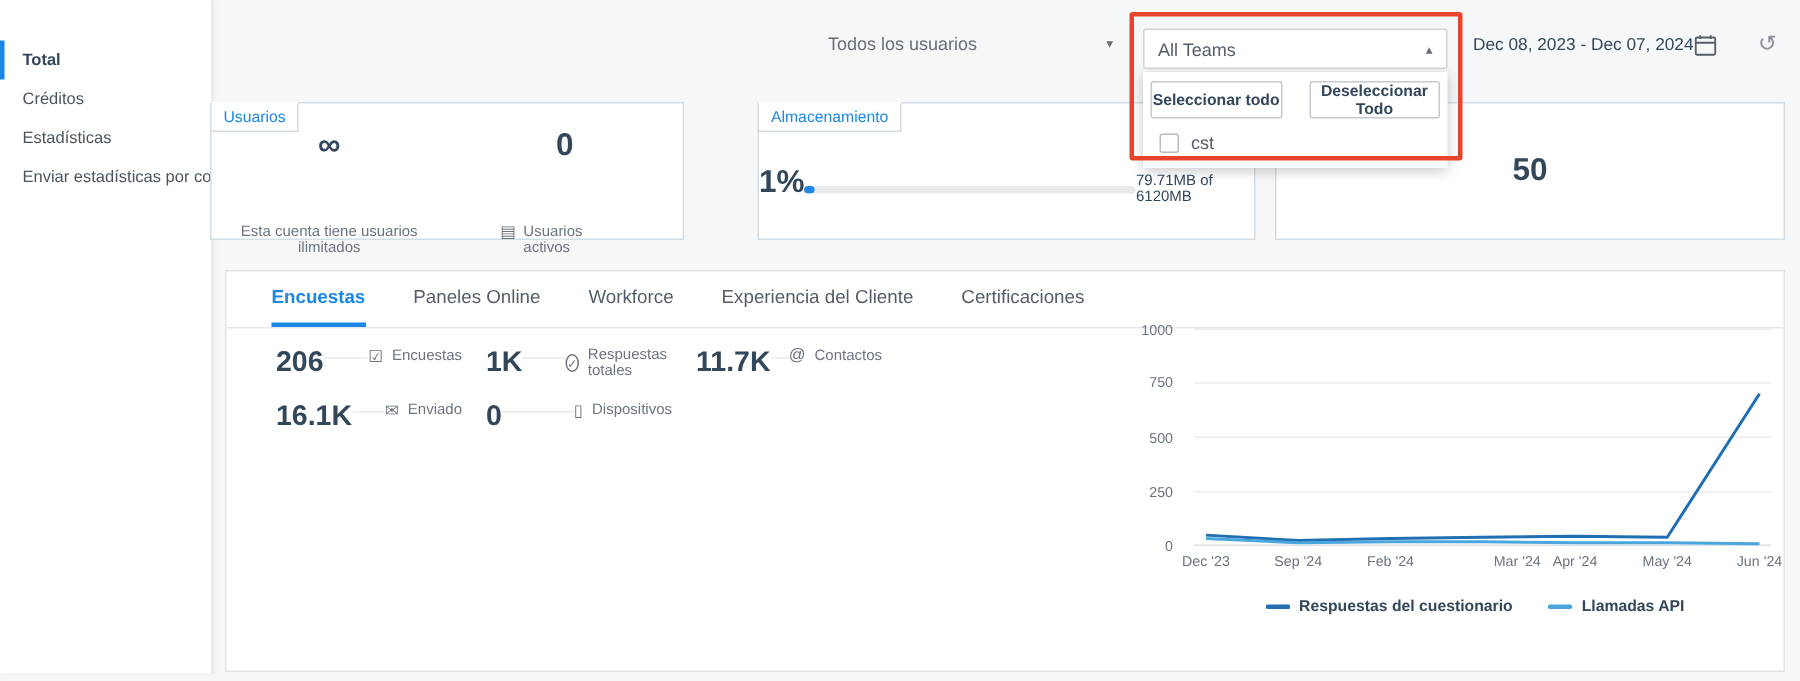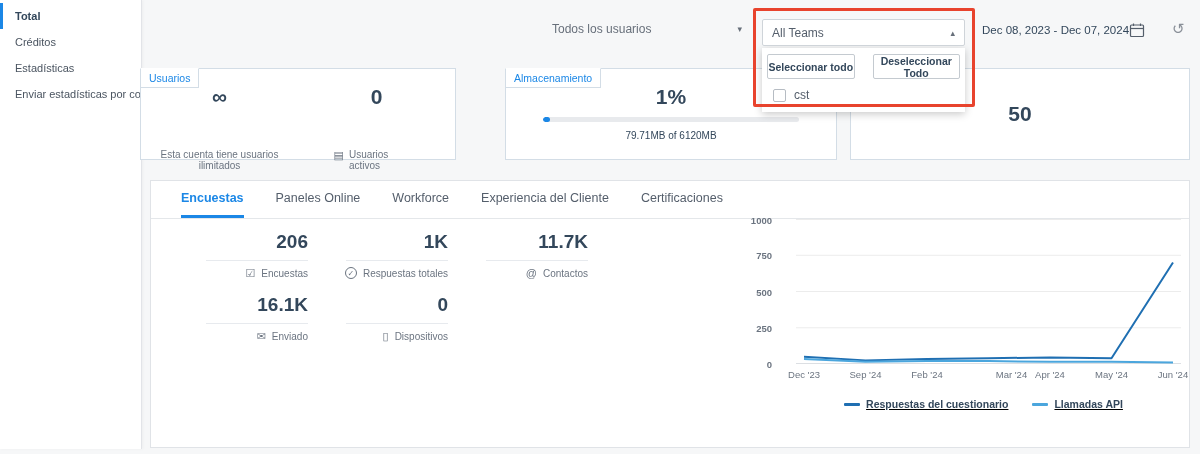--- a/index.html
+++ b/index.html
@@ -4,21 +4,21 @@
 <style>
   * { margin:0; padding:0; box-sizing:border-box; }
   body { background:#e9eaec; font-family:"Liberation Sans", sans-serif; }
   .screen{ position:relative; width:1200px; height:454px; background:#f6f7f8; overflow:hidden; }
 
   
   .sidebar{ position:absolute; left:0; top:0; width:142px; height:449px; background:#ffffff;
             border-right:1px solid #e2e4e8; box-shadow:1px 0 3px rgba(0,0,0,.04); padding-top:3px; }
   .side-item{ font-size:11px; color:#4a5460; padding:7px 10px 7px 12px; border-left:3px solid transparent;
               white-space:nowrap; overflow:hidden; cursor:pointer; }
-  .side-item.active{ border-left-color:#1b87e6; color:#33475b; font-weight:bold; }
+  .side-item.active{ border-left-color:#1b87e6; color:#33475b; font-weight:bold;margin-top:24px; }
 
   
   .users-dd{ position:absolute; left:552px; top:22px; width:190px; display:flex; justify-content:space-between;
              align-items:center; font-size:12px; color:#676f7a; cursor:pointer; }
   .caret{ font-size:9px; color:#676f7a; }
   .teams-dd{ position:absolute; left:762px; top:19px; width:203px; height:27px; background:#fff;
              border:1px solid #cfd4d9; border-radius:2px; display:flex; align-items:center;
              justify-content:space-between; padding:0 9px; font-size:12px; color:#545e6b; cursor:pointer; z-index:21; }
   .teams-menu{ position:absolute; left:762px; top:48px; width:203px; background:#fff; z-index:20;
                box-shadow:0 2px 8px rgba(0,0,0,.22); padding:6px 5px 0 5px; }
@@ -38,51 +38,51 @@
   .card{ position:absolute; top:68px; height:92px; background:#fff; border:1px solid #d3dde6; }
   .card-legend{ position:absolute; top:-1px; left:-1px; background:#fff; border:1px solid #d3dde6;
                 border-top-color:#fff0; font-size:10.5px; color:#1b87e6; padding:3px 8px; }
   .card-usuarios{ left:140px; width:316px; display:flex;justify-content:center; }
   .card-half{ flex:1; display:flex; flex-direction:column; align-items:center; justify-content:flex-start; padding-top:16px; }
   .big-num{ font-size:21px; font-weight:bold; color:#33475b; line-height:1.1; }
   .stat-divider{ width:82%; height:1px; background:#e7eaee; margin:7px 0 6px 0; }
   .small-label{ font-size:10px; color:#6b7480; text-align:center; max-width:200px;margin-top:28px; }
   .icon-label{ display:flex; gap:5px; align-items:flex-start; justify-content:center; max-width:86px; text-align:left; }
   .mini-icon{ font-size:11px; color:#6b7480; line-height:1.2; }
-  .card-alm{ left:505px; width:332px; display:flex; flex-direction:column; align-items:center; padding-top:16px; }
+  .card-alm{ left:505px; width:332px; display:flex; flex-direction:row; align-items:center; padding-top:16px; }
   .progress{ width:256px; height:5px; background:#e8eaed; border-radius:3px; margin-top:9px; overflow:hidden; }
   .progress-fill{ height:100%; background:#1b87e6; min-width:7px; border-radius:3px; }
   .usage{ margin-top:8px; font-size:10px; color:#33475b; }
   .card-third{ left:850px; width:340px; display:flex; align-items:center; justify-content:center; }
 
   
   .panel{ position:absolute; left:150px; top:180px; width:1040px; height:268px; background:#fff; border:1px solid #e0e3e7; }
   .tabs{ display:flex; gap:32px; padding:0 0 0 30px; border-bottom:1px solid #e4e7ea; height:38px; align-items:stretch; }
   .tab{ display:flex; align-items:center; font-size:12.5px; color:#545e6b; border-bottom:3px solid transparent; cursor:pointer; }
   .tab.active{ color:#1b87e6; border-bottom-color:#1b87e6; font-weight:bold; }
 
   .stats-grid{ position:absolute; left:25px; top:50px; display:grid; grid-template-columns:140px 140px 140px; row-gap:14px; }
-  .stat{ display:flex; flex-direction:column; align-items:flex-end; padding:0 8px; }
+  .stat{ display:flex; flex-direction:row; align-items:flex-start; padding:0 8px; }
   .stat-val{ font-size:19px; font-weight:bold; color:#33475b; }
   .stat-meta{ display:flex; gap:6px; align-items:center; font-size:10px; color:#6b7480; }
   .stat-glyph{ font-size:11px; color:#6b7480; }
   .glyph-circle{ display:inline-flex; width:12px; height:12px; border:1px solid #6b7480; border-radius:50%;
                  align-items:center; justify-content:center; font-size:8px; }
 
   
   .chart{ position:absolute; left:615px; top:38px; width:415px; }
   .chart-body{ display:flex; }
   .y-labels{ position:relative; width:30px; height:145px; }
-  .y-labels div{ position:absolute; right:24px; font-size:9.5px; color:#6b7480;font-weight:bold; }
+  .y-labels div{ position:absolute; right:14px; font-size:9.5px; color:#6b7480; }
   .plot{ width:385px; height:145px; }
   .gridline{ stroke:#ececec; stroke-width:1; }
   .gridline.zero{ stroke:#dcdfe3; }
   .x-labels{ position:relative; margin-left:30px; width:385px; height:16px; }
   .x-labels div{ position:absolute; top:5px; transform:translateX(-50%); font-size:9.5px; color:#6b7480; white-space:nowrap; }
-  .legend{ display:flex; justify-content:center; gap:24px; margin-top:18px; margin-left:20px;text-decoration:underline; }
+  .legend{ display:flex; justify-content:center; gap:24px; margin-top:18px; margin-left:20px; }
   .legend-item{ display:flex; align-items:center; gap:6px; font-size:10.5px; font-weight:bold; color:#33475b; }
   .legend-swatch{ width:16px; height:3px; border-radius:1px; display:inline-block; }
 </style>
 </head>
 <body>
 
 <div class="screen">
 
   <div class="sidebar">
     <div class="side-item active">Total</div>

